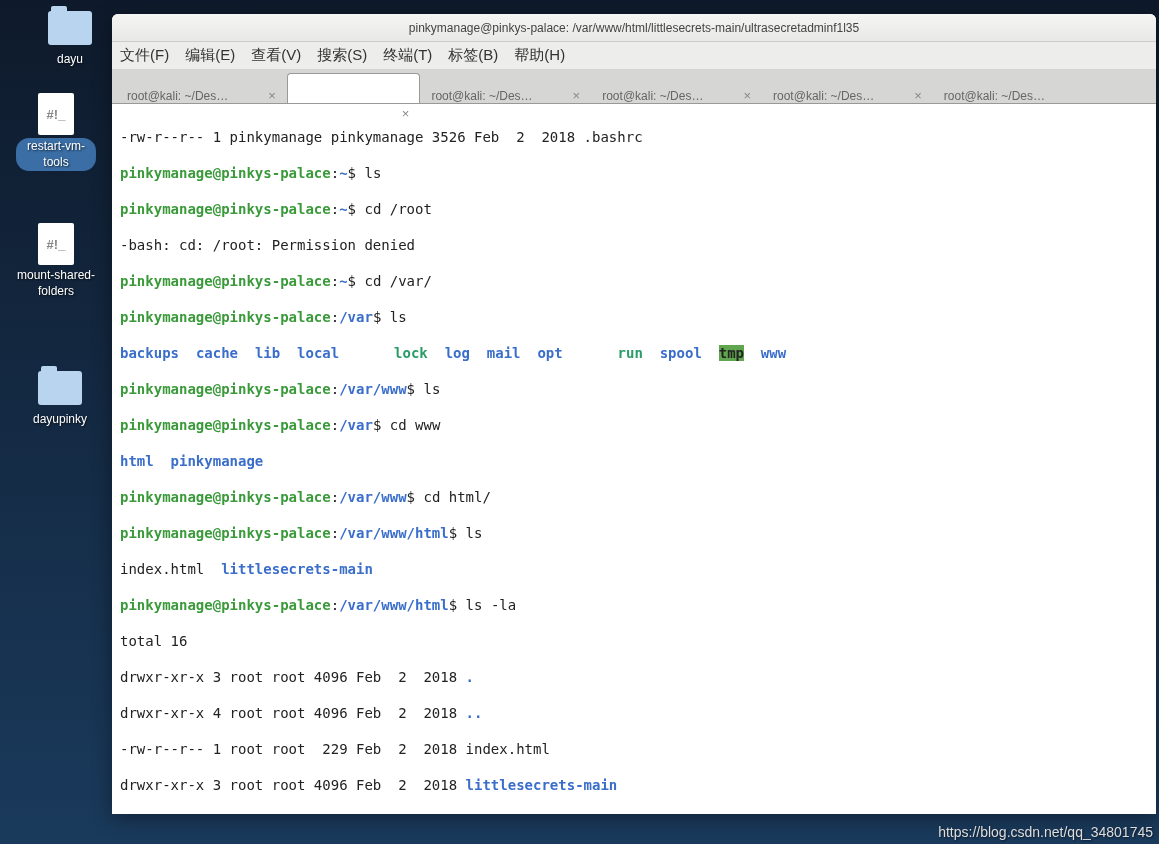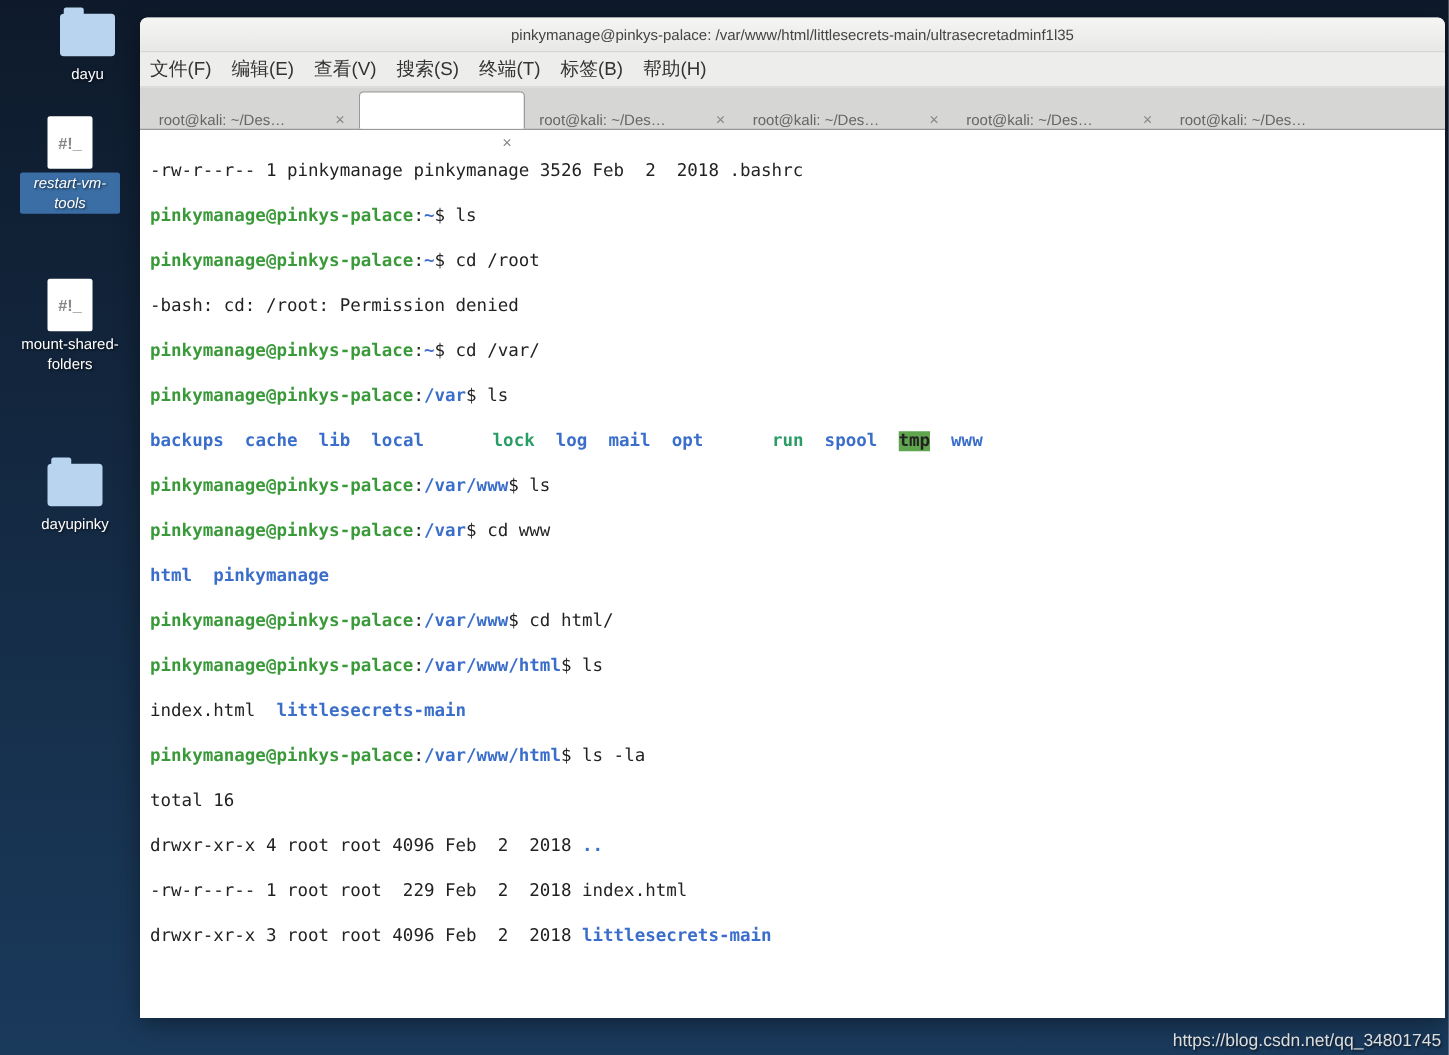--- a/index.html
+++ b/index.html
@@ -1,21 +1,21 @@
 <!DOCTYPE html>
 <html><head>
 <meta charset="utf-8">
 <style>
 * { margin:0; padding:0; box-sizing:border-box; }
 body { width:1159px; height:844px; background:linear-gradient(180deg,#0e1a2b 0%,#1a3a5c 100%); font-family:sans-serif; overflow:hidden; position:relative; }
 .desktop { width:100%; height:100%; position:relative; }
 .icon-group { position:absolute; display:flex; flex-direction:column; align-items:center; width:80px; cursor:pointer; }
 .icon-group .icon-box { width:48px; height:40px; margin-bottom:4px; display:flex; align-items:center; justify-content:center; }
 .icon-group .icon-label { color:#fff; font-size:12px; text-align:center; text-shadow:1px 1px 2px rgba(0,0,0,.7); line-height:1.3; }
-.icon-group.selected .icon-label { background:#3a6ea5; padding:1px 3px; border-radius:2px;font-style:italic; }
+.icon-group.selected .icon-label { background:#3a6ea5; padding:1px 3px; border-radius:13px; }
 .folder-icon { width:44px; height:34px; background:#b9d4ef; border-radius:3px; position:relative; }
 .folder-icon::before { content:''; position:absolute; top:-5px; left:3px; width:16px; height:6px; background:#b9d4ef; border-radius:2px 2px 0 0; }
 .doc-icon { width:36px; height:42px; background:#fff; border-radius:2px; display:flex; align-items:center; justify-content:center; color:#888; font-size:13px; font-weight:bold; }
 .window { position:absolute; top:14px; left:112px; width:1044px; height:800px; background:#fff; border-radius:6px 6px 0 0; box-shadow:0 4px 20px rgba(0,0,0,.4); display:flex; flex-direction:column; overflow:hidden; }
 .titlebar { height:28px; background:linear-gradient(180deg,#f5f5f4,#e8e8e6); display:flex; align-items:center; justify-content:center; font-size:12px; color:#444; border-bottom:1px solid #ccc; }
 .menubar { height:28px; background:#ededec; border-bottom:1px solid #d4d4d2; display:flex; align-items:center; padding:0 8px; font-size:15px; color:#333; }
 .menubar span { margin-right:16px; cursor:pointer; }
 .tabbar { height:34px; background:#d6d6d4; display:flex; align-items:flex-end; padding:0 4px; border-bottom:1px solid #999; }
 .tab { height:30px; padding:0 10px; display:flex; align-items:flex-end; font-size:12px; color:#666; border:1px solid transparent; border-bottom:none; position:relative; max-width:180px; cursor:pointer;gap:32px; }
 .tab.active { background:#fff; border-color:#999; border-radius:4px 4px 0 0; color:#222;flex-direction:column; }
@@ -106,20 +106,21 @@
 <div class="line"><span class="user">pinkymanage@pinkys-palace</span><span>:</span><span class="path">/var</span><span class="dollar">$ </span><span>ls</span></div>
 <div class="line"><span class="dir">backups</span>  <span class="dir">cache</span>  <span class="dir">lib</span>  <span class="dir">local</span>  <span class="run">lock</span>  <span class="dir">log</span>  <span class="dir">mail</span>  <span class="dir">opt</span>  <span class="run">run</span>  <span class="dir">spool</span>  <span class="tmphl">tmp</span>  <span class="dir">www</span></div>
 <div class="line"><span class="user">pinkymanage@pinkys-palace</span><span>:</span><span class="path">/var/www</span><span class="dollar">$ </span><span>ls</span></div>
 <div class="line"><span class="user">pinkymanage@pinkys-palace</span><span>:</span><span class="path">/var</span><span class="dollar">$ </span><span>cd www</span></div>
 <div class="line"><span class="dir">html</span>  <span class="dir">pinkymanage</span></div>
 <div class="line"><span class="user">pinkymanage@pinkys-palace</span><span>:</span><span class="path">/var/www</span><span class="dollar">$ </span><span>cd html/</span></div>
 <div class="line"><span class="user">pinkymanage@pinkys-palace</span><span>:</span><span class="path">/var/www/html</span><span class="dollar">$ </span><span>ls</span></div>
 <div class="line"><span>index.html</span>  <span class="dir">littlesecrets-main</span></div>
 <div class="line"><span class="user">pinkymanage@pinkys-palace</span><span>:</span><span class="path">/var/www/html</span><span class="dollar">$ </span><span>ls -la</span></div>
 <div class="line">total 16</div>
+<div class="line"><span>drwxr-xr-x 3 root root 4096 Feb  2  2018 </span><span class="dir">.</span></div>
 <div class="line"><span>drwxr-xr-x 4 root root 4096 Feb  2  2018 </span><span class="dir">..</span></div>
 <div class="line">-rw-r--r-- 1 root root  229 Feb  2  2018 index.html</div>
 <div class="line"><span>drwxr-xr-x 3 root root 4096 Feb  2  2018 </span><span class="dir">littlesecrets-main</span></div>
 
 
 
 
 
 
 

